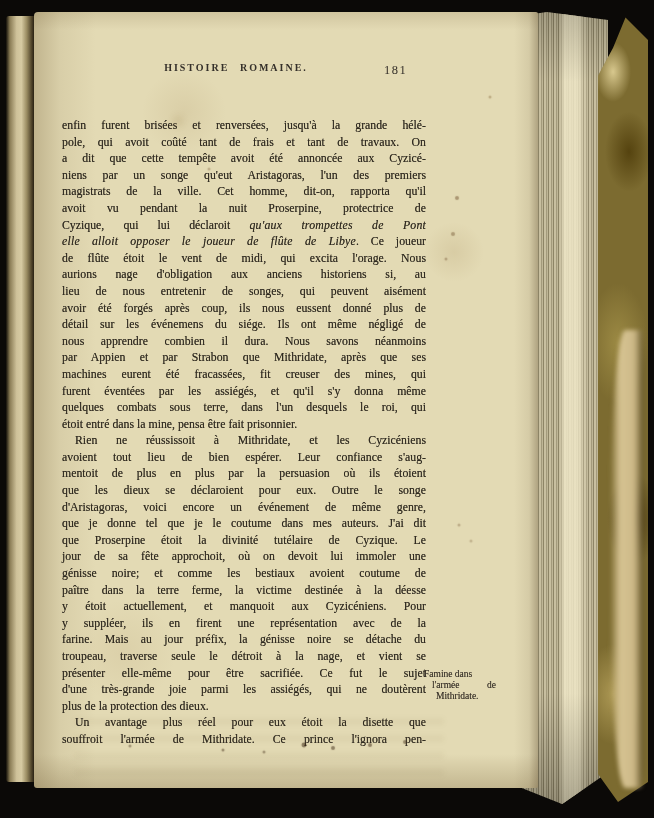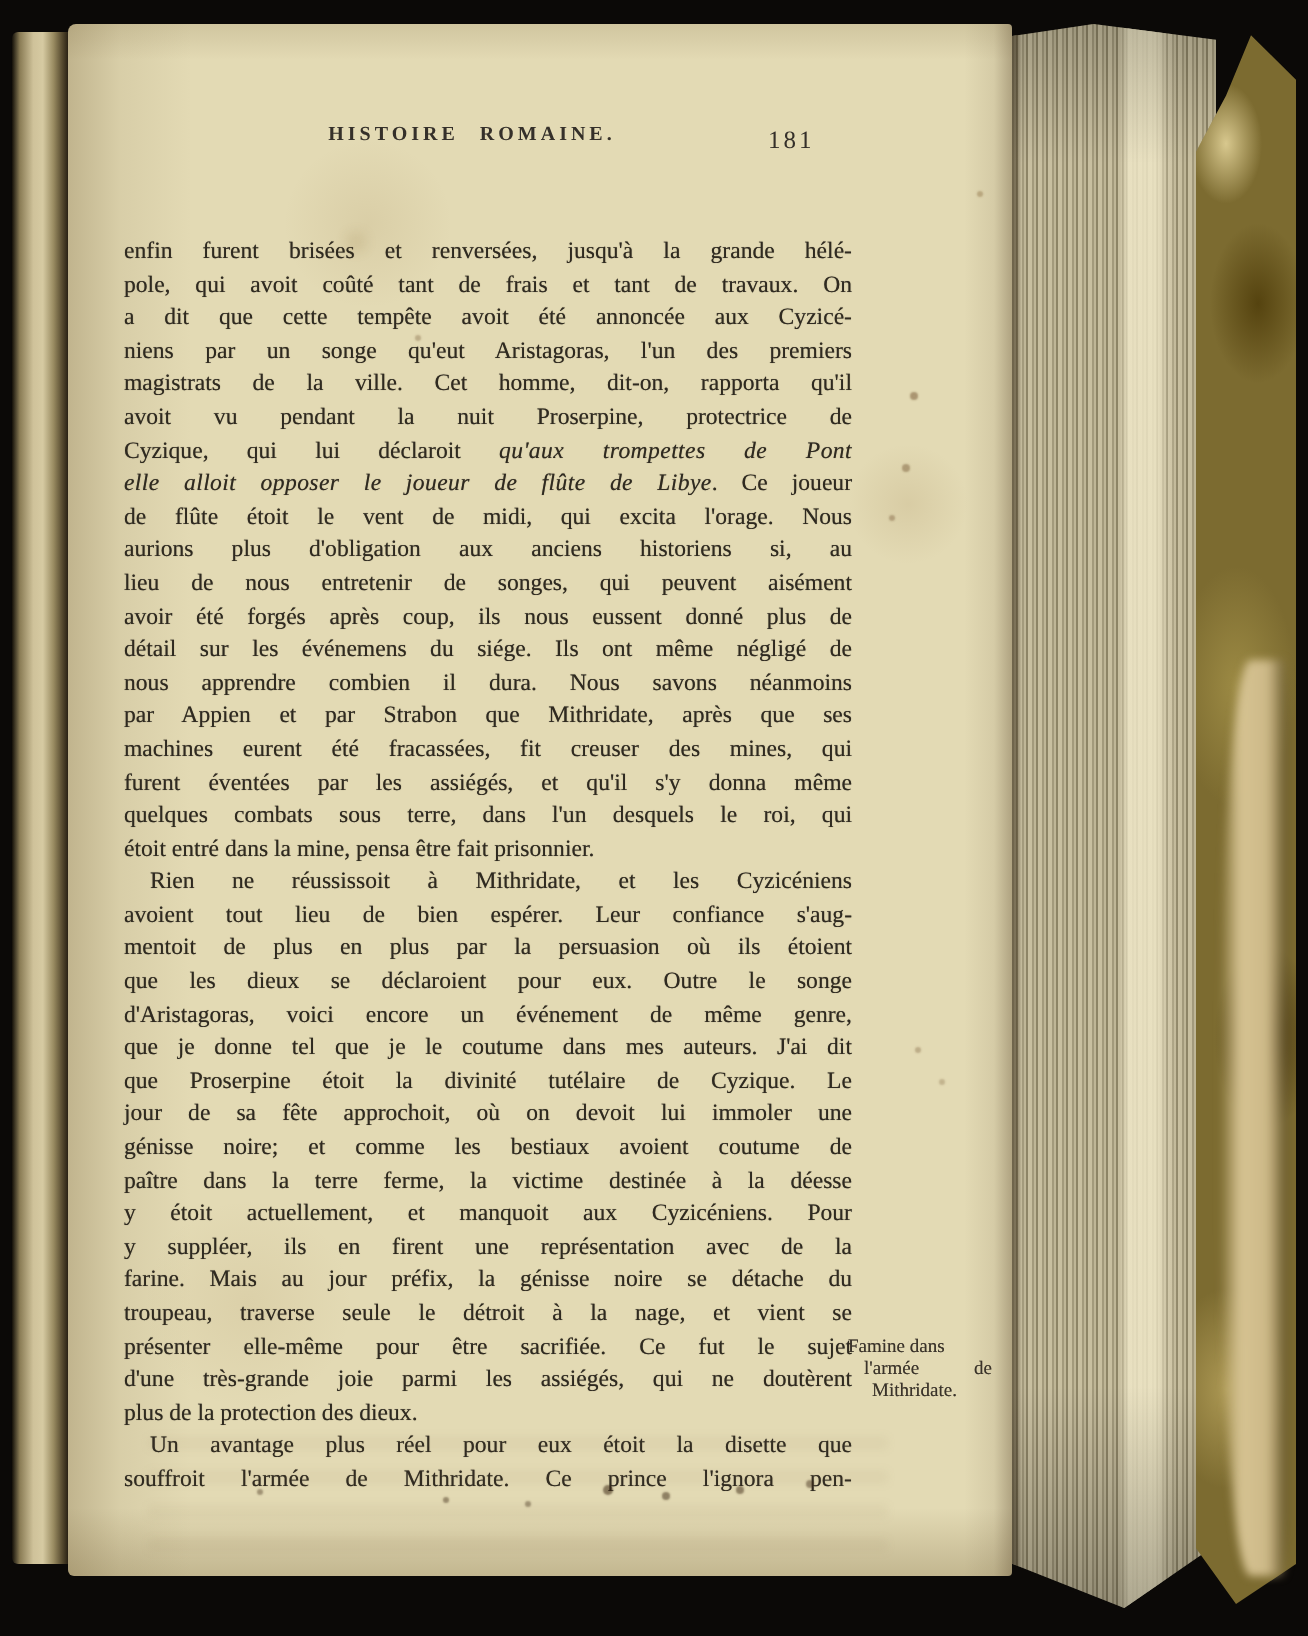--- a/index.html
+++ b/index.html
@@ -57,20 +57,21 @@
       radial-gradient(circle at 150px 100px, rgba(150,120,70,.12), rgba(0,0,0,0) 42px),
       radial-gradient(circle at 420px 240px, rgba(150,120,70,.14), rgba(0,0,0,0) 30px),
       radial-gradient(circle at 90px 640px, rgba(150,120,70,.10), rgba(0,0,0,0) 52px),
       linear-gradient(90deg, rgba(120,100,60,.32) 0, rgba(120,100,60,.10) 26px, rgba(0,0,0,0) 62px),
       linear-gradient(270deg, rgba(90,72,45,.38) 0, rgba(90,72,45,.10) 9px, rgba(0,0,0,0) 24px),
       linear-gradient(0deg, rgba(110,90,50,.28) 0, rgba(0,0,0,0) 34px),
       linear-gradient(180deg, rgba(110,90,50,.16) 0, rgba(0,0,0,0) 18px),
       #e3dab4;
     border-radius:4px 2px 2px 3px;
     color:#2f2a20;
+    padding-left:32px;
   }
 
   .header{position:absolute;top:50px;left:28px;width:364px;height:15px;}
   .running-title{
     display:block;text-align:center;transform:translateX(-8px);
     font-size:10px;font-weight:700;letter-spacing:2px;word-spacing:6px;
     color:#35302a;
   }
   .page-number{
     position:absolute;left:322px;top:1px;
@@ -145,21 +146,21 @@
     <div class="body-text">
         <div class="line"><span>enfin furent brisées et renversées, jusqu'à la grande hélé-</span></div>
         <div class="line"><span>pole, qui avoit coûté tant de frais et tant de travaux. On</span></div>
         <div class="line"><span>a dit que cette tempête avoit été annoncée aux Cyzicé-</span></div>
         <div class="line"><span>niens par un songe qu'eut Aristagoras, l'un des premiers</span></div>
         <div class="line"><span>magistrats de la ville. Cet homme, dit-on, rapporta qu'il</span></div>
         <div class="line"><span>avoit vu pendant la nuit Proserpine, protectrice de</span></div>
         <div class="line"><span>Cyzique, qui lui déclaroit </span><em>qu'aux trompettes de Pont</em></div>
         <div class="line"><em>elle alloit opposer le joueur de flûte de Libye</em><span>. Ce joueur</span></div>
         <div class="line"><span>de flûte étoit le vent de midi, qui excita l'orage. Nous</span></div>
-        <div class="line"><span>aurions plus d'obligation aux anciens historiens si, au</span></div>
+        <div class="line"><span>aurions nage d'obligation aux anciens historiens si, au</span></div>
         <div class="line"><span>lieu de nous entretenir de songes, qui peuvent aisément</span></div>
         <div class="line"><span>avoir été forgés après coup, ils nous eussent donné plus de</span></div>
         <div class="line"><span>détail sur les événemens du siége. Ils ont même négligé de</span></div>
         <div class="line"><span>nous apprendre combien il dura. Nous savons néanmoins</span></div>
         <div class="line"><span>par Appien et par Strabon que Mithridate, après que ses</span></div>
         <div class="line"><span>machines eurent été fracassées, fit creuser des mines, qui</span></div>
         <div class="line"><span>furent éventées par les assiégés, et qu'il s'y donna même</span></div>
         <div class="line"><span>quelques combats sous terre, dans l'un desquels le roi, qui</span></div>
         <div class="line last"><span>étoit entré dans la mine, pensa être fait prisonnier.</span></div>
         <div class="line indent"><span>Rien ne réussissoit à Mithridate, et les Cyzicéniens</span></div>

